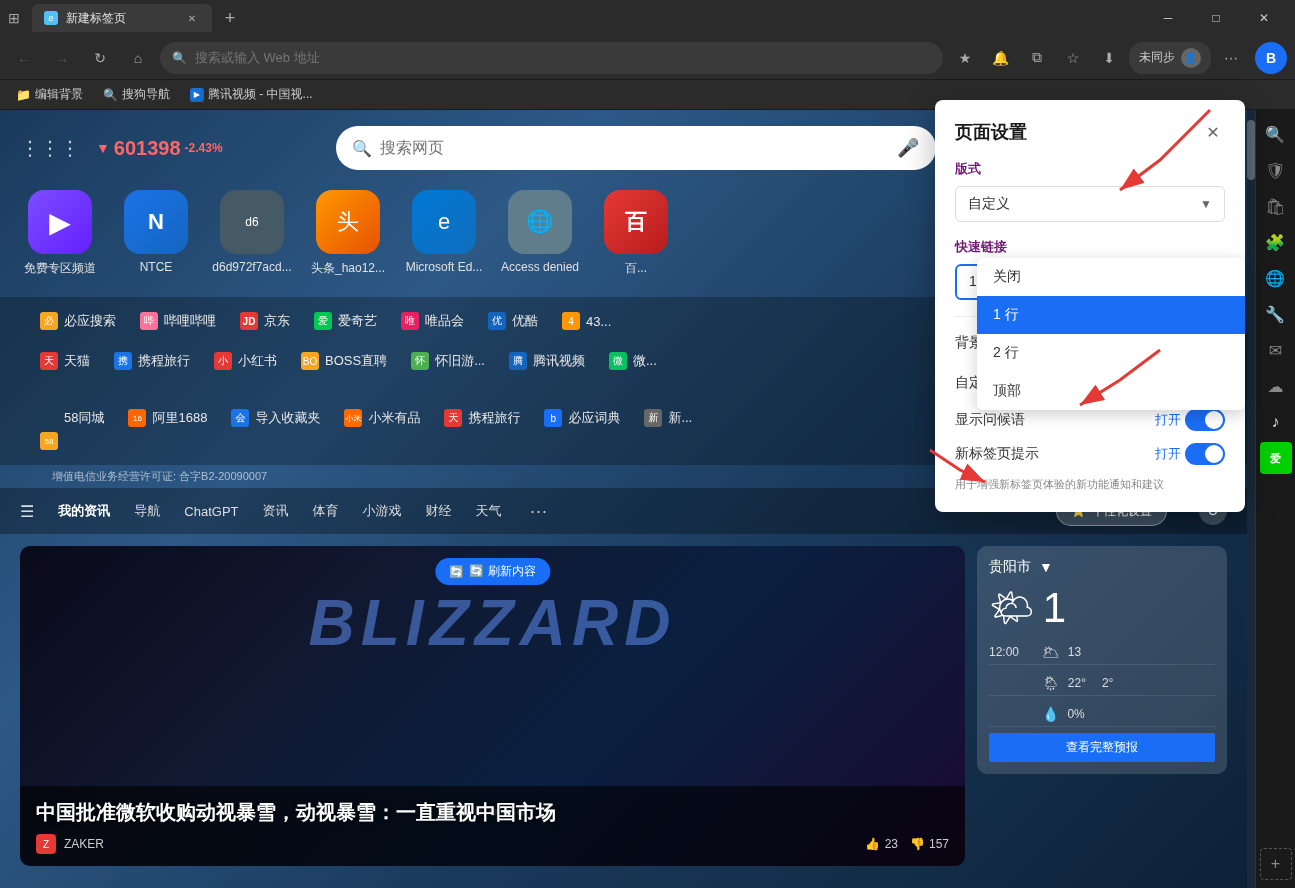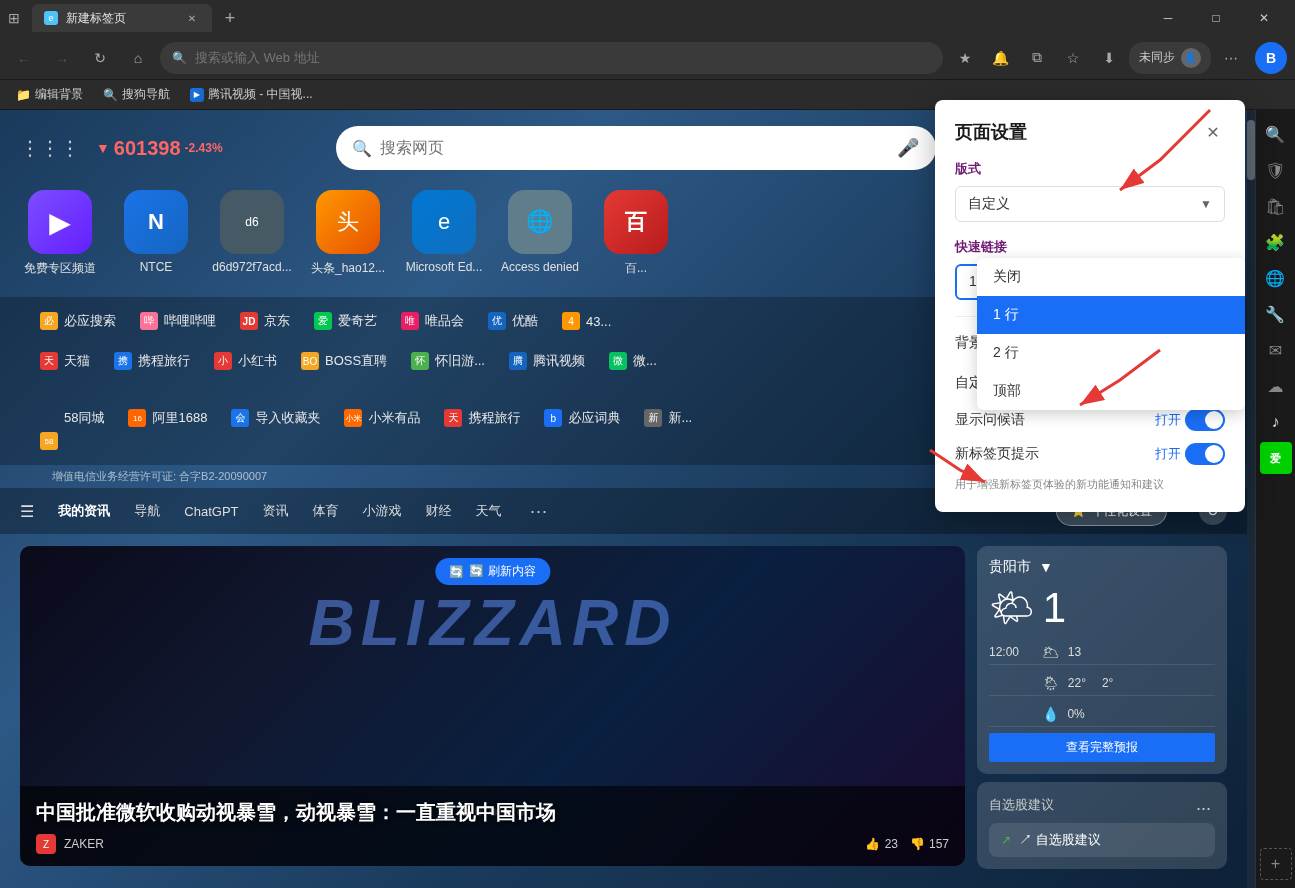--- a/index.html
+++ b/index.html
@@ -458,30 +458,20 @@
                   <span class="weather-time"></span>
                   <span class="weather-icon-sm">💧</span>
                   <span>0%</span>
                 </div>
               </div>
               <div class="view-full-btn">
                 <span>查看完整预报</span>
               </div>
             </div>
 
-            <div class="stock-card">
-              <div class="stock-card-title">
-                <span>自选股建议</span>
-                <span class="more-dot">...</span>
-              </div>
-              <div class="stock-recommend">
-                <span class="stock-arrow">↗</span>
-                <span>↗ 自选股建议</span>
-              </div>
-            </div>
           </div>
         </div>
       </div>
     </div>
 
     <div style="width:8px; background:#1a2a3a; position:relative; flex-shrink:0;">
       <div style="width:8px; height:60px; background:rgba(255,255,255,0.3); border-radius:4px; position:absolute; top:10px;"></div>
     </div>
 
     <div class="right-sidebar">

